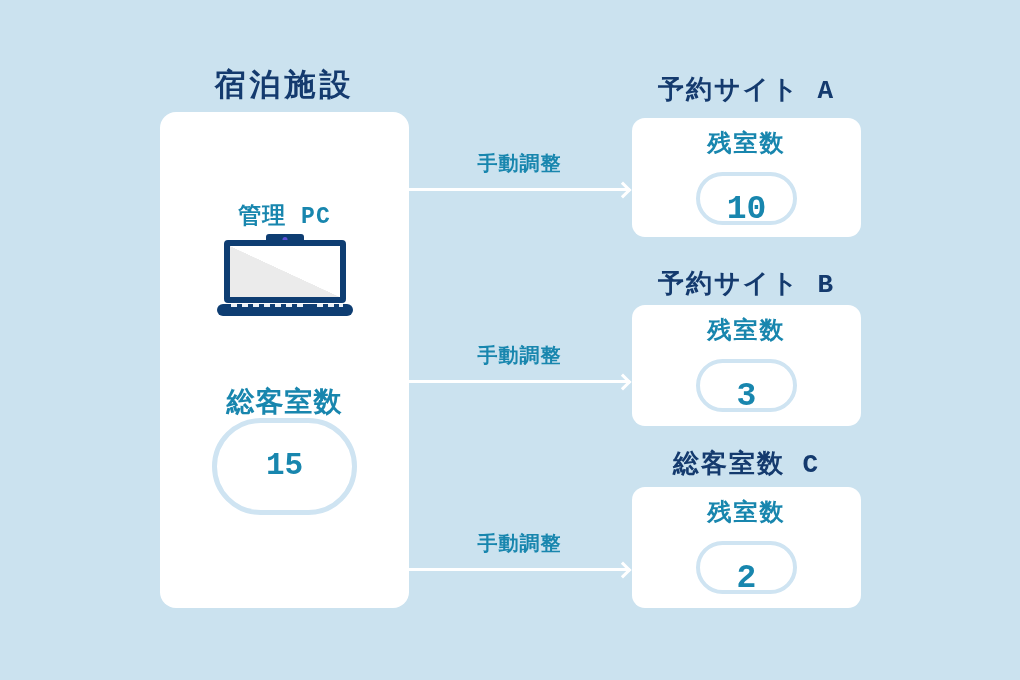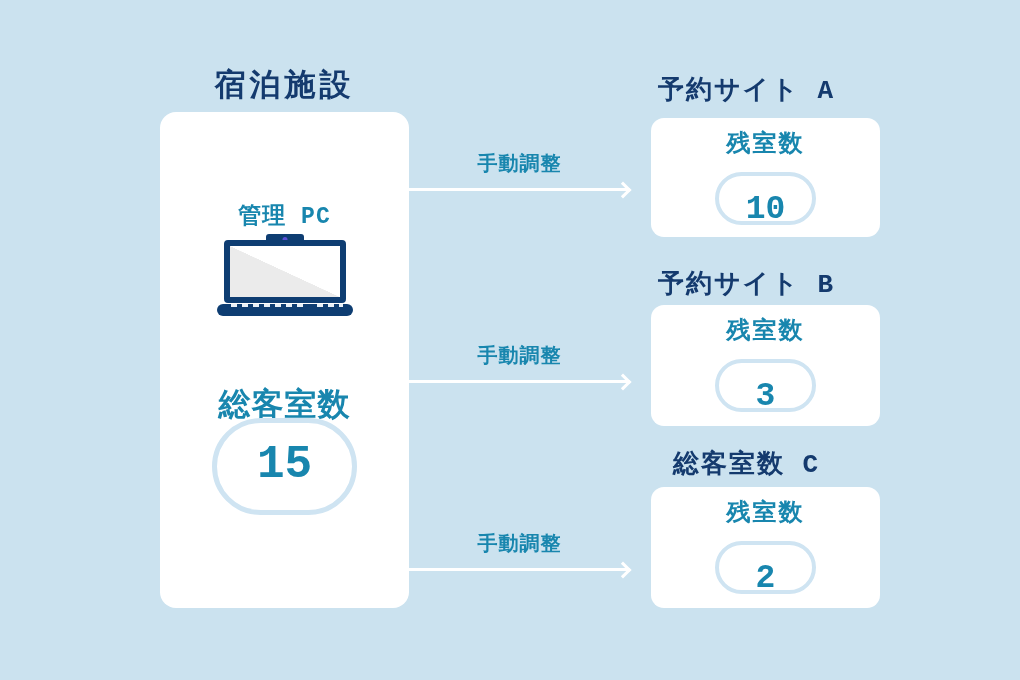--- a/index.html
+++ b/index.html
@@ -24,21 +24,21 @@
   }
   .teal {
     color: #1886ae;
     font-weight: bold;
     text-align: center;
   }
   
   .facility-title { left: 160px; top: 64px; width: 249px; font-size: 31px; letter-spacing: 4px; }
   .facility-card  { left: 160px; top: 112px; width: 249px; height: 496px; }
   .pc-label    { position: absolute; left: 0; top: 88px;  width: 100%; font-size: 23px; letter-spacing: 1px; }
-  .total-label { position: absolute; left: 0; top: 271px; width: 100%; font-size: 32px; letter-spacing: 1px; }
+  .total-label { position: absolute; left: 0; top: 271px; width: 100%; font-size: 28px; letter-spacing: 1px; }
   
   .laptop { position: absolute; left: 50%; transform: translateX(-50%); top: 122px; width: 140px; height: 84px; }
   .laptop-screen {
     position: absolute; left: 9px; top: 6px; width: 122px; height: 63px;
     border: 6px solid #0e3d72; border-radius: 4px;
     background: linear-gradient(to top right, #ebebeb 49.7%, #ffffff 50%);
   }
   .laptop-notch {
     position: absolute; left: 50%; transform: translateX(-50%); top: 0px;
     width: 38px; height: 9px; background: #0e3d72; border-radius: 3px 3px 0 0;
@@ -61,41 +61,41 @@
   }
   
   .pill {
     position: absolute;
     background: #ffffff;
     border: 5px solid #cfe4f2;
     border-radius: 60px;
     display: flex; align-items: center; justify-content: center;
   }
   .pill-big   { left: 52px; top: 306px; width: 145px; height: 97px; }
-  .pill-big .pill-value { font-size: 46px; }
+  .pill-big .pill-value { font-size: 31px; }
   .pill-small { left: 64px; top: 54px;  width: 101px; height: 53px; border-width: 4px; }
   .pill-small .pill-value { font-size: 33px; margin-top: 24px; }
   .pill-value { color: #1886ae; font-weight: bold; line-height: 1; padding-bottom: 3px; }
   
   .arrow-line {
     position: absolute; left: 409px; width: 221px; height: 3px; background: #ffffff;
   }
   .arrow-head {
     position: absolute; right: 1px; top: 50%;
     width: 12px; height: 12px;
     border-top: 3px solid #ffffff; border-right: 3px solid #ffffff;
     transform: translateY(-50%) rotate(45deg);
   }
   .arrow-label {
     position: absolute; left: 409px; width: 221px;
     font-size: 20px; letter-spacing: 1px;
   }
   
   .site-title { left: 632px; width: 229px; font-size: 26px; letter-spacing: 2px; }
-  .site-card  { left: 651px; width: 229px; height: 120px; border-radius: 13px; }
+  .site-card  { left: 632px; width: 229px; height: 120px; border-radius: 13px; }
   .rooms-label { position: absolute; left: 0; top: 9px; width: 100%; font-size: 24px; letter-spacing: 2px; }
 </style>
 </head>
 <body>
 
 <div class="canvas">
 
   <div class="navy-title facility-title">宿泊施設</div>
 
   <div class="card facility-card">

